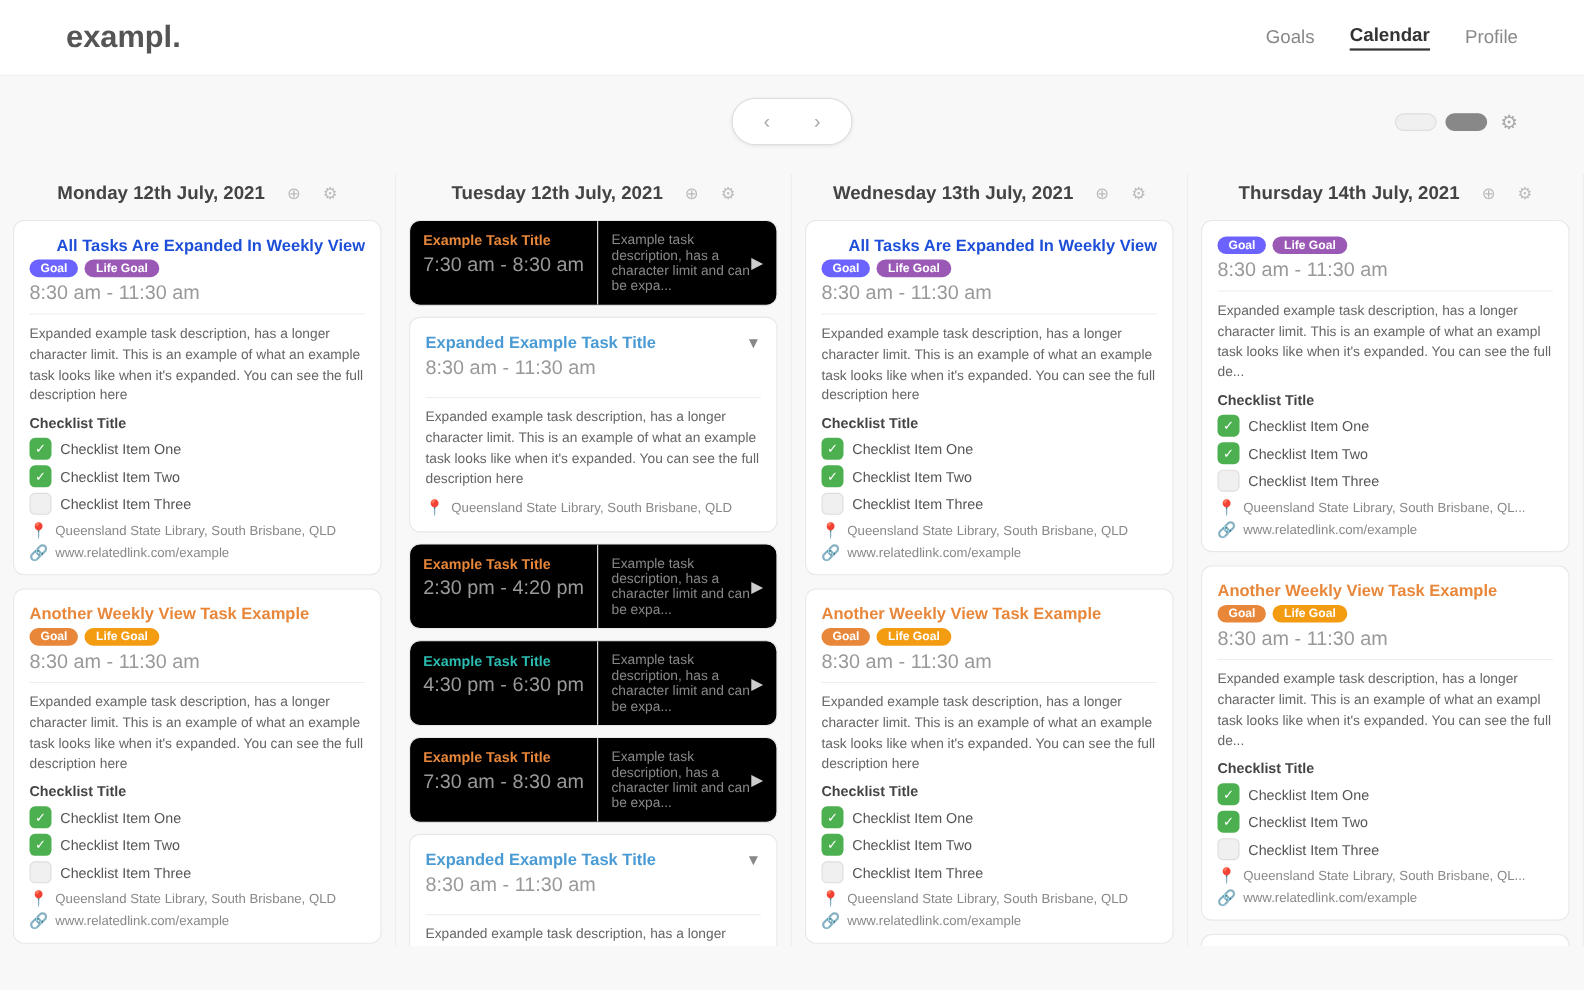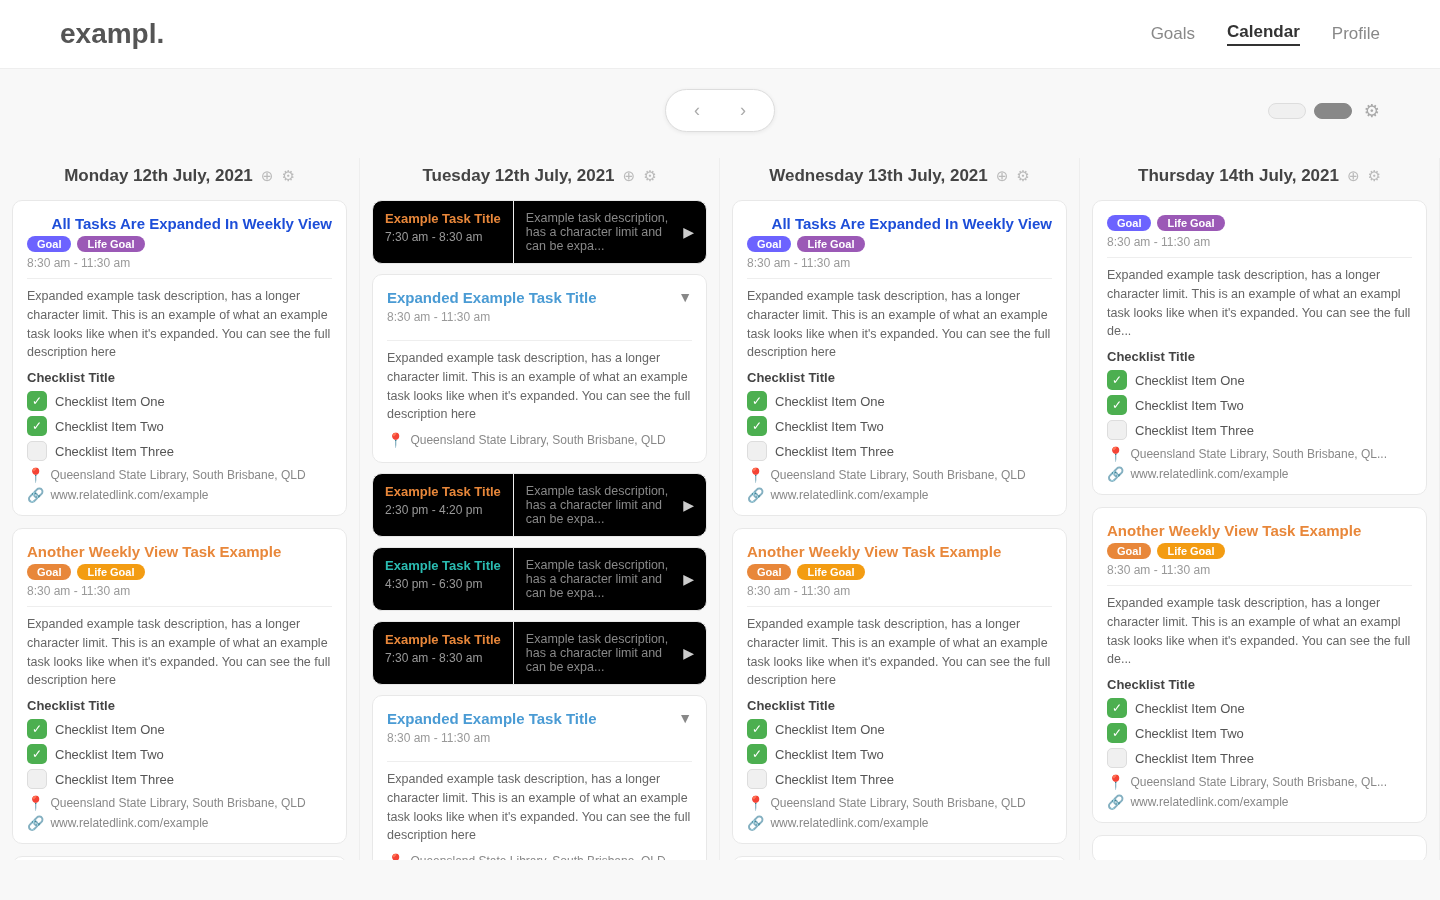--- a/index.html
+++ b/index.html
@@ -21,21 +21,21 @@
     .view-toggle { position: absolute; right: 60px; display: flex; align-items: center; gap: 8px; }
     .view-btn { padding: 7px 18px; border-radius: 20px; border: 1px solid #ddd; background: #f0f0f0; cursor: pointer; font-size: 14px; color: #666; }
     .view-btn.active { background: #888; color: #fff; border-color: #888; }
     .settings-icon { color: #aaa; font-size: 18px; cursor: pointer; margin-left: 4px; }
 
     
     .columns-wrapper { overflow-x: hidden; padding: 16px 0 0; }
     .columns { display: grid; grid-template-columns: repeat(4, 360px); gap: 0; padding: 0 0 0 0; overflow-x: auto; }
     .column { padding: 0 12px; border-right: 1px solid #eee; min-width: 360px; }
 
-    .column-header { display: flex; align-items: center; justify-content: center; gap: 8px; padding: 8px 0 14px; }
+    .column-header { display: flex; align-items: center; justify-content: center; gap: 20px; padding: 8px 0 14px; }
     .column-title { font-size: 17px; font-weight: 600; color: #444; }
     .col-icon { color: #bbb; cursor: pointer; font-size: 15px; }
 
     
     .column-scroll { max-height: 660px; overflow-y: auto; overflow-x: hidden; }
     .column-scroll::-webkit-scrollbar { width: 4px; }
     .column-scroll::-webkit-scrollbar-track { background: transparent; }
     .column-scroll::-webkit-scrollbar-thumb { background: #ddd; border-radius: 2px; }
 
     
@@ -47,21 +47,21 @@
     .task-title.teal { color: #2BBCB2; }
     .task-title.blue { color: #4A9BD4; }
 
     .tag-row { display: flex; gap: 6px; margin-bottom: 4px; }
     .tag { font-size: 11px; font-weight: 600; padding: 2px 10px; border-radius: 12px; color: #fff; }
     .tag.goal-purple { background: #6C63FF; }
     .tag.goal-orange { background: #E8873A; }
     .tag.life-goal-purple { background: #9B59B6; }
     .tag.life-goal-orange { background: #F39C12; }
 
-    .time-range { font-size: 12px; color: #999; margin-bottom: 8px; }
+    .time-range { font-size: 18px; color: #999; margin-bottom: 8px; }
     .divider { border: none; border-top: 1px solid #eee; margin: 8px 0; }
     .task-desc { font-size: 12.5px; color: #666; line-height: 1.5; margin-bottom: 8px; }
 
     .checklist-title { font-size: 13px; font-weight: 600; margin-bottom: 6px; color: #444; }
     .checklist-item { display: flex; align-items: center; gap: 8px; margin-bottom: 5px; font-size: 13px; color: #555; }
     .check-icon { width: 20px; height: 20px; border-radius: 5px; display: flex; align-items: center; justify-content: center; flex-shrink: 0; font-size: 12px; }
     .check-icon.checked { background: #4CAF50; color: #fff; }
     .check-icon.unchecked { background: #f0f0f0; border: 1px solid #ddd; color: transparent; }
 
     .location-row { display: flex; align-items: center; gap: 6px; font-size: 12px; color: #888; margin-top: 6px; }

